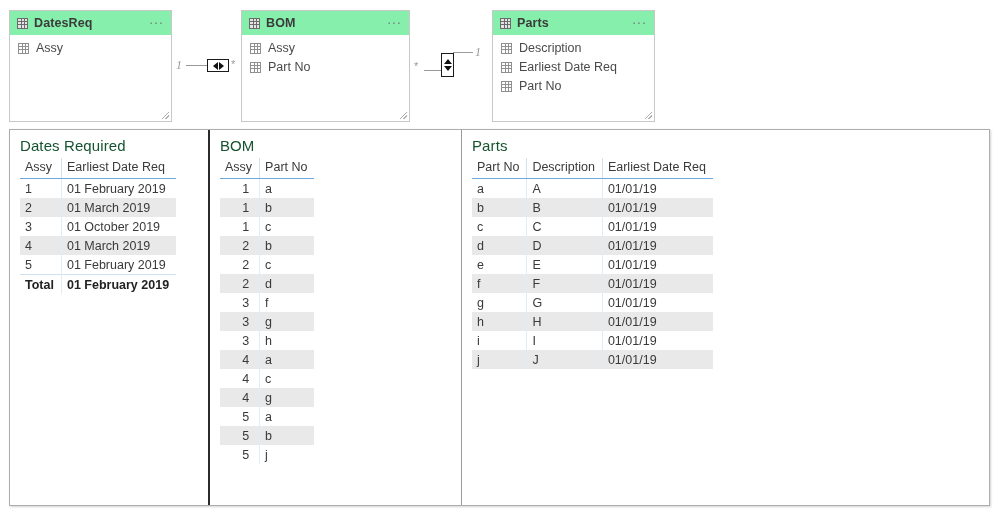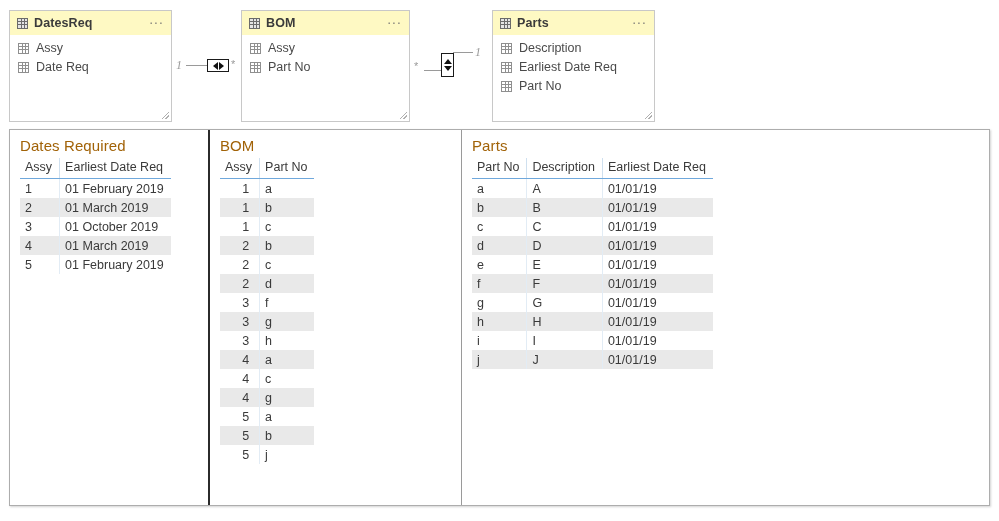--- a/index.html
+++ b/index.html
@@ -25,21 +25,21 @@
   }
 
   .entity-card {
     position: absolute;
     background: #ffffff;
     border: 1px solid #c8c8c8;
     box-sizing: border-box;
   }
   .entity-header {
     height: 24px;
-    background: #fef9c3;
+    background: #86efac;
     display: flex;
     align-items: center;
     padding: 0 7px;
     box-sizing: border-box;
   }
   .entity-title {
     font-size: 12.5px;
     font-weight: bold;
     color: #3b3b3b;
     margin-left: 6px;
@@ -191,21 +191,21 @@
     padding: 6px 0 0 8px;
     background: #ffffff;
     overflow: hidden;
   }
   #panel-dates { width: 200px; border-right: 2px solid #2b2b2b; }
   #panel-bom   { width: 252px; border-right: 1px solid #9a9a9a; }
   #panel-parts { flex: 1; }
 
   .visual-title {
     font-size: 15px;
-    color: #a16207;
+    color: #14532d;
     font-weight: normal;
     margin: 1px 0 4px 2px;
     letter-spacing: 0.1px;
   }
 
   table.viz {
     border-collapse: collapse;
     font-size: 12.5px;
     color: #3a3a3a;
     margin-left: 2px;
@@ -247,24 +247,20 @@
   <div class="entity-card" id="card-datesreq" style="left:9px; top:10px; width:163px; height:112px;">
     <div class="entity-header">
       <span class="grid-icon dark"></span>
       <span class="entity-title">DatesReq</span>
       <span class="ellipsis-btn">...</span>
     </div>
     <div class="entity-fields">
       <div class="field-row">
         <span class="grid-icon"></span>
         <span class="field-label">Assy</span>
-      </div>
-      <div class="field-row">
-        <span class="grid-icon"></span>
-        <span class="field-label">Date Req</span>
       </div>
     </div>
     <span class="resize-handle"></span>
   </div>
 
   <div class="entity-card" id="card-bom" style="left:241px; top:10px; width:169px; height:112px;">
     <div class="entity-header">
       <span class="grid-icon dark"></span>
       <span class="entity-title">BOM</span>
       <span class="ellipsis-btn">...</span>
@@ -353,20 +349,24 @@
             <td>01 October 2019</td>
           </tr>
           <tr class="alt">
             <td>4</td>
             <td>01 March 2019</td>
           </tr>
           <tr>
             <td>5</td>
             <td>01 February 2019</td>
           </tr>
+          <tr class="total">
+            <td>Total</td>
+            <td>01 February 2019</td>
+          </tr>
         </tbody>
     </table>
   </div>
 
   <div class="visual-panel" id="panel-bom">
     <div class="visual-title">BOM</div>
     <table class="viz" id="bom-table">
       <thead>
         <tr>
           <th class="assy">Assy</th>

